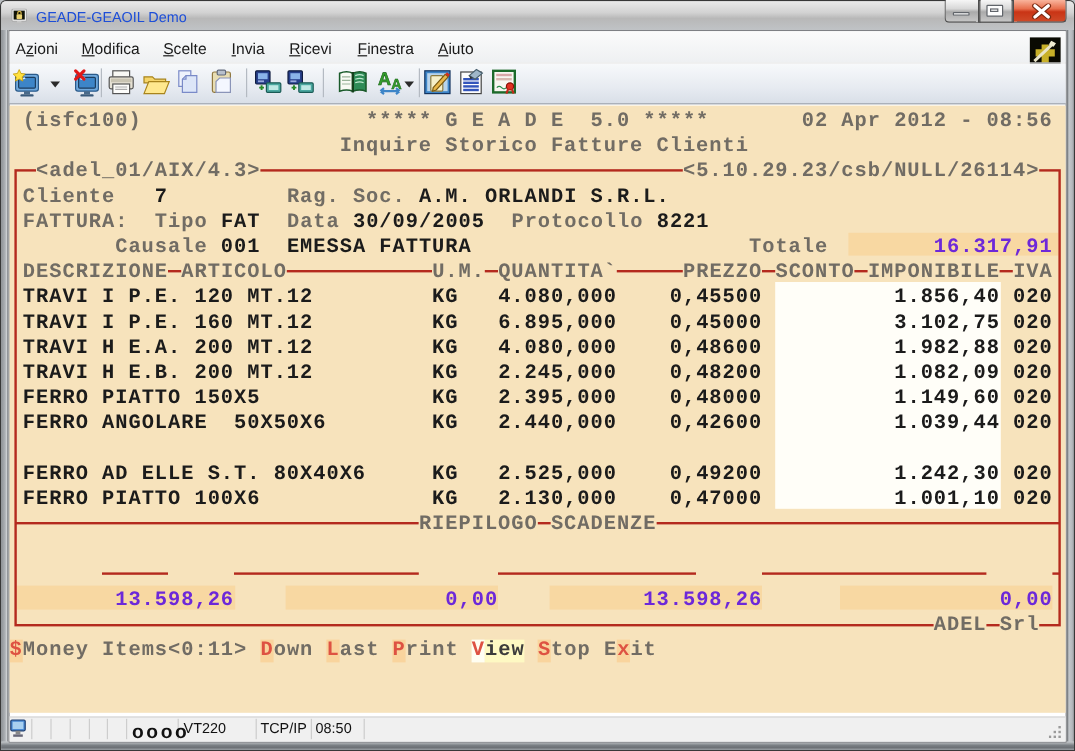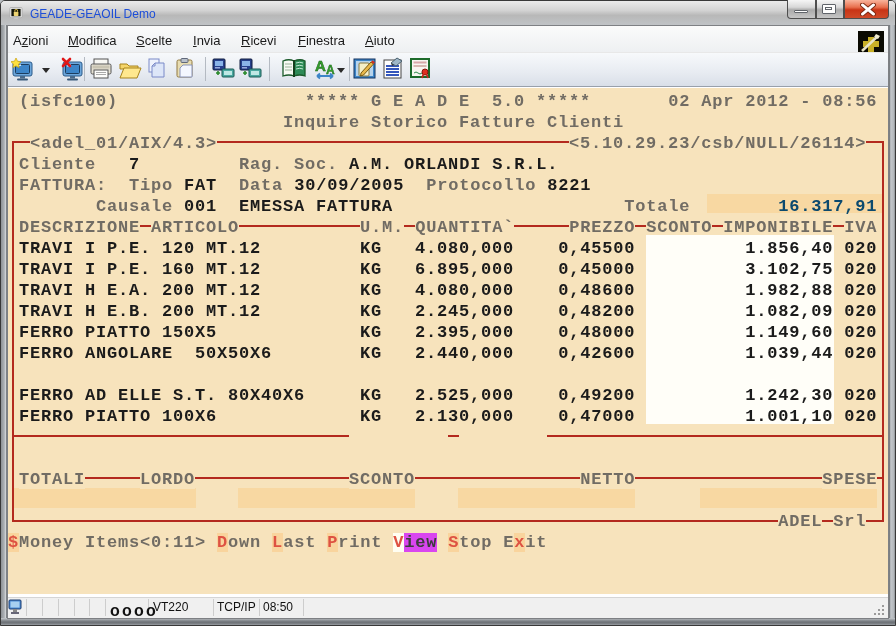--- a/index.html
+++ b/index.html
@@ -19,24 +19,24 @@
 #toolbar{position:absolute;left:8px;top:52px;width:880px;height:35px;
  background:linear-gradient(#f7f9fb,#e7ebf1 60%,#d9dfe8);border-top:1px solid #e8e8e8;border-bottom:1px solid #98a0ab}
 .tsep{position:absolute;top:57px;width:1px;height:24px;background:#b4bac2}
 #term{position:absolute;left:8px;top:88px;width:880px;height:506px;background:#f7e3bc;overflow:hidden}
 #termwrap{position:absolute;left:8px;top:88px;width:880px;height:506px;overflow:hidden}
 .tr{position:absolute;left:0;width:880px;font:bold 17px/21px "Liberation Mono",monospace;letter-spacing:0.8px;white-space:pre;color:#716c64;z-index:5}
 .tr i{font-style:normal}
 i.g{color:#716c64}
 i.gm{color:#716c64;background:#f7e3bc}
 i.b{color:#1b1b1b}
-i.r{color:#0c4a6e}
+i.r{color:#6d28d9}
 i.hl{color:#de5242;background:#f9d49d}
 i.vw{color:#de5242;background:#fffef2}
-i.vi{color:#3c3c3c;background:#d946ef}
+i.vi{color:#3c3c3c;background:#fef9c3}
 #redbox{position:absolute;left:4px;top:53px;width:872px;height:381px;border:2px solid #b42a1e;z-index:3}
 .rl{position:absolute;height:2px;background:#b42a1e;z-index:3}
 .fld{position:absolute;z-index:1}
 #statusbar{position:absolute;left:8px;top:597px;width:880px;height:21px;background:#f0f0f0;border-top:1px solid #d5d5d5}
 .sc{position:absolute;top:599px;width:1px;height:17px;background:#cdcdcd}
 .st{position:absolute;top:600px;font-size:12px;color:#111}
 #grip{position:absolute;right:10px;top:605px;width:12px;height:12px}
 .btn{position:absolute;top:0;height:19px;border:1px solid #4e4e4e;border-top:none}
 </style></head><body>
 <div id="win"></div>
@@ -217,21 +217,22 @@
 <pre class="tr" style="top:108px">        <i class="g">Causale</i> <i class="b">001</i>  <i class="b">EMESSA FATTURA</i>                     <i class="g">Totale</i>        <i class="r">16.317,91</i></pre>
 <pre class="tr" style="top:129px"> <i class="g">DESCRIZIONE</i> <i class="g">ARTICOLO</i>           <i class="g">U.M.</i> <i class="g">QUANTITA`</i>     <i class="g">PREZZO</i> <i class="g">SCONTO</i> <i class="g">IMPONIBILE</i> <i class="g">IVA</i></pre>
 <pre class="tr" style="top:150px"> <i class="b">TRAVI I P.E. 120 MT.12</i>         <i class="b">KG</i>   <i class="b">4.080,000</i>    <i class="b">0,45500</i>          <i class="b">1.856,40</i> <i class="b">020</i></pre>
 <pre class="tr" style="top:171px"> <i class="b">TRAVI I P.E. 160 MT.12</i>         <i class="b">KG</i>   <i class="b">6.895,000</i>    <i class="b">0,45000</i>          <i class="b">3.102,75</i> <i class="b">020</i></pre>
 <pre class="tr" style="top:192px"> <i class="b">TRAVI H E.A. 200 MT.12</i>         <i class="b">KG</i>   <i class="b">4.080,000</i>    <i class="b">0,48600</i>          <i class="b">1.982,88</i> <i class="b">020</i></pre>
 <pre class="tr" style="top:213px"> <i class="b">TRAVI H E.B. 200 MT.12</i>         <i class="b">KG</i>   <i class="b">2.245,000</i>    <i class="b">0,48200</i>          <i class="b">1.082,09</i> <i class="b">020</i></pre>
 <pre class="tr" style="top:234px"> <i class="b">FERRO PIATTO 150X5</i>             <i class="b">KG</i>   <i class="b">2.395,000</i>    <i class="b">0,48000</i>          <i class="b">1.149,60</i> <i class="b">020</i></pre>
 <pre class="tr" style="top:255px"> <i class="b">FERRO ANGOLARE  50X50X6</i>        <i class="b">KG</i>   <i class="b">2.440,000</i>    <i class="b">0,42600</i>          <i class="b">1.039,44</i> <i class="b">020</i></pre>
 <pre class="tr" style="top:297px"> <i class="b">FERRO AD ELLE S.T. 80X40X6</i>     <i class="b">KG</i>   <i class="b">2.525,000</i>    <i class="b">0,49200</i>          <i class="b">1.242,30</i> <i class="b">020</i></pre>
 <pre class="tr" style="top:318px"> <i class="b">FERRO PIATTO 100X6</i>             <i class="b">KG</i>   <i class="b">2.130,000</i>    <i class="b">0,47000</i>          <i class="b">1.001,10</i> <i class="b">020</i></pre>
-<pre class="tr" style="top:381px"> <i class="gm">TOTALI</i>     <i class="gm">LORDO</i>              <i class="gm">SCONTO</i>               <i class="gm">NETTO</i>                 <i class="gm">SPESE</i></pre>
+<pre class="tr" style="top:339px">                               <i class="gm">RIEPILOGO</i> <i class="gm">SCADENZE</i></pre>
+<pre class="tr" style="top:402px">        <i class="r">13.598,26</i>                <i class="r">0,00</i>           <i class="r">13.598,26</i>                  <i class="r">0,00</i></pre>
 <pre class="tr" style="top:423px">                                                                      <i class="gm">ADEL</i> <i class="gm">Srl</i></pre>
 <pre class="tr" style="top:444px"><i class="hl">$</i><i class="g">Money Items&lt;0:11&gt;</i> <i class="hl">D</i><i class="g">own</i> <i class="hl">L</i><i class="g">ast</i> <i class="hl">P</i><i class="g">rint</i> <i class="vw">V</i><i class="vi">iew</i> <i class="hl">S</i><i class="g">top</i> <i class="g">E</i><i class="hl">x</i><i class="g">it</i></pre>
 </div>
 <div id="statusbar"></div>
 <div class="sc" style="left:26px"></div>
 <div class="sc" style="left:42px"></div>
 <div class="sc" style="left:58px"></div>
 <div class="sc" style="left:74px"></div>
 <div class="sc" style="left:89px"></div>
 <div class="sc" style="left:105px"></div>

